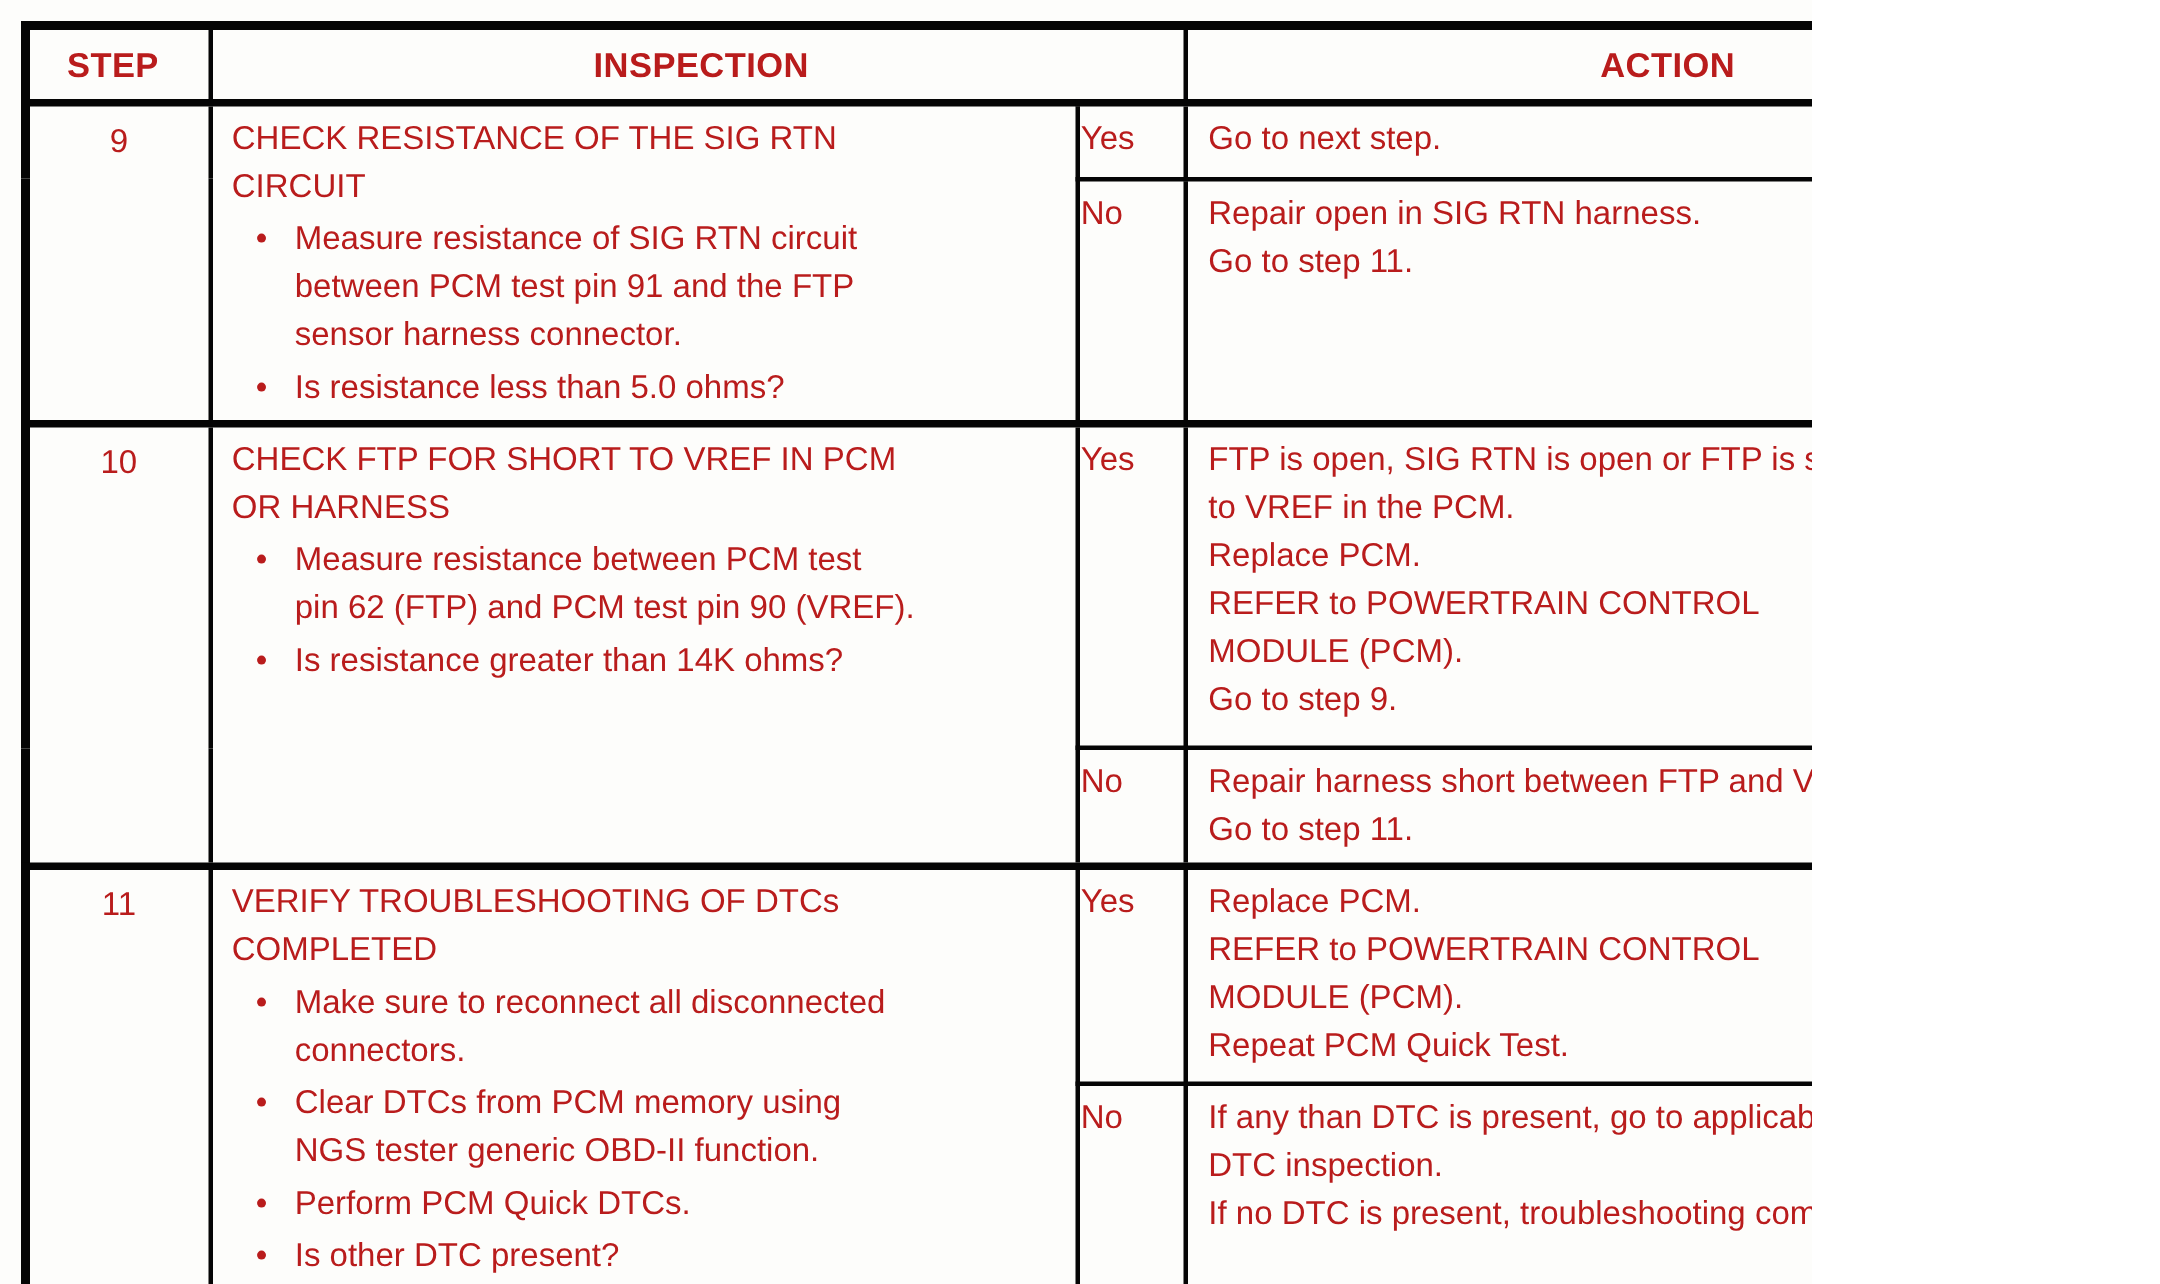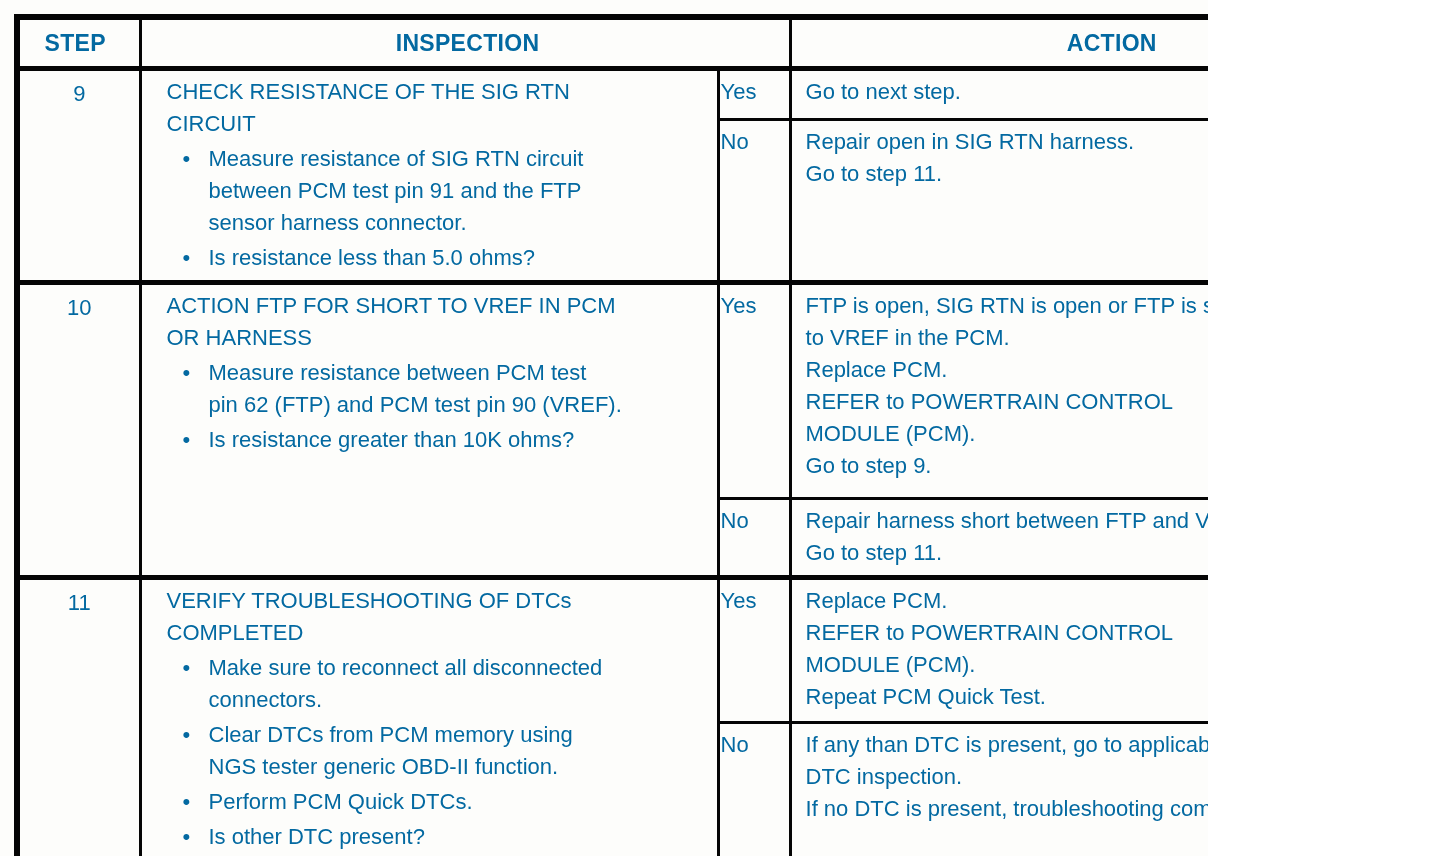--- a/index.html
+++ b/index.html
@@ -1,21 +1,21 @@
 <!DOCTYPE html>
 <html><head>
 <meta charset="utf-8">
 <style>
   html,body{margin:0;padding:0;background:#ffffff;}
   .page{
     position:relative;
     width:1208px;height:856px;
     background:#fdfdfb;
     font-family:"Liberation Sans", sans-serif;
-    color:#0369a1;
+    color:#b91c1c;
     overflow:hidden;
   }
   table.tbl{
     position:absolute;left:14px;top:14px;
     width:1413px;
     border-collapse:collapse;
     table-layout:fixed;
     border:6px solid #050505;
   }
   .tbl th,.tbl td{
@@ -41,21 +41,21 @@
     padding:7px 8px 7px 13px;
     letter-spacing:.3px;
   }
   .tbl th.th-step{text-align:center;padding-left:0;}
 
   td.step-cell{
     text-align:center;
     padding-top:7px;
     font-size:22px;
   }
-  td.insp-cell{padding:5px 10px 6px 25px;}
+  td.insp-cell{padding:5px 10px 6px 13px;}
   .insp-title{white-space:pre-line;}
   .brow{display:flex;margin-top:3px;}
   .brow .dot{width:42px;padding-left:16px;box-sizing:border-box;}
   .brow .btxt{flex:1;white-space:pre-line;}
   .brow.q .btxt{font-weight:400;}
 
   td.yn-cell{text-align:left;padding-top:5px;}
   td.action-cell{padding:5px 8px 6px 14px;}
   .action-text{white-space:pre-line;}
 </style>
@@ -103,30 +103,30 @@
       <td class="yn-cell">No</td>
       <td class="action-cell">
         <div class="action-text">Repair open in SIG RTN harness.
 Go to step 11.</div>
       </td>
     </tr>
 
     <tr class="step-start" style="height:216px;">
       <td rowspan="2" class="step-cell">10</td>
       <td rowspan="2" class="insp-cell">
-        <div class="insp-title">ACTION FTP FOR SHORT TO VREF IN PCM
+        <div class="insp-title">CHECK FTP FOR SHORT TO VREF IN PCM
 OR HARNESS</div>
         <div class="brow">
           <span class="dot">•</span>
           <span class="btxt">Measure resistance between PCM test
 pin 62 (FTP) and PCM test pin 90 (VREF).</span>
         </div>
         <div class="brow q">
           <span class="dot">•</span>
-          <span class="btxt">Is resistance greater than 10K ohms?</span>
+          <span class="btxt">Is resistance greater than 14K ohms?</span>
         </div>
       </td>
       <td class="yn-cell">Yes</td>
       <td class="action-cell">
         <div class="action-text">FTP is open, SIG RTN is open or FTP is shorted
 to VREF in the PCM.
 Replace PCM.
 REFER to POWERTRAIN CONTROL
 MODULE (PCM).
 Go to step 9.</div>

